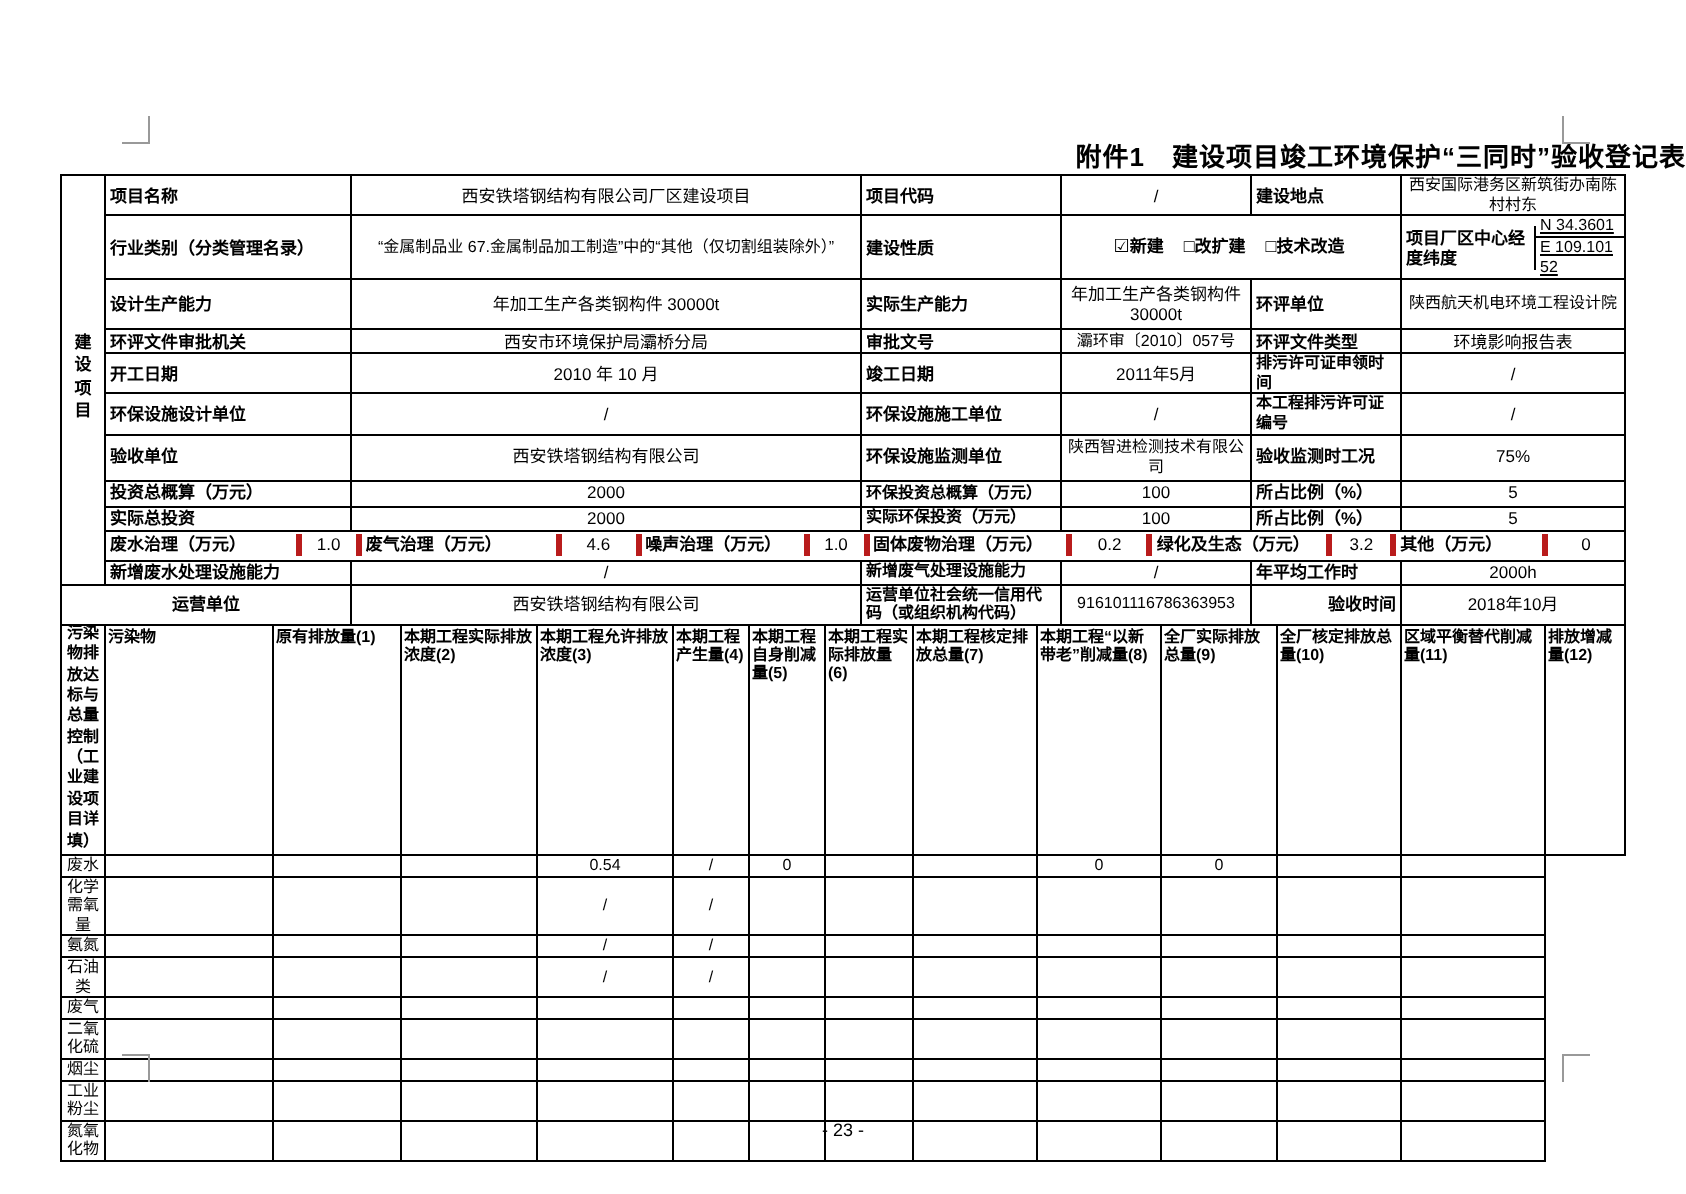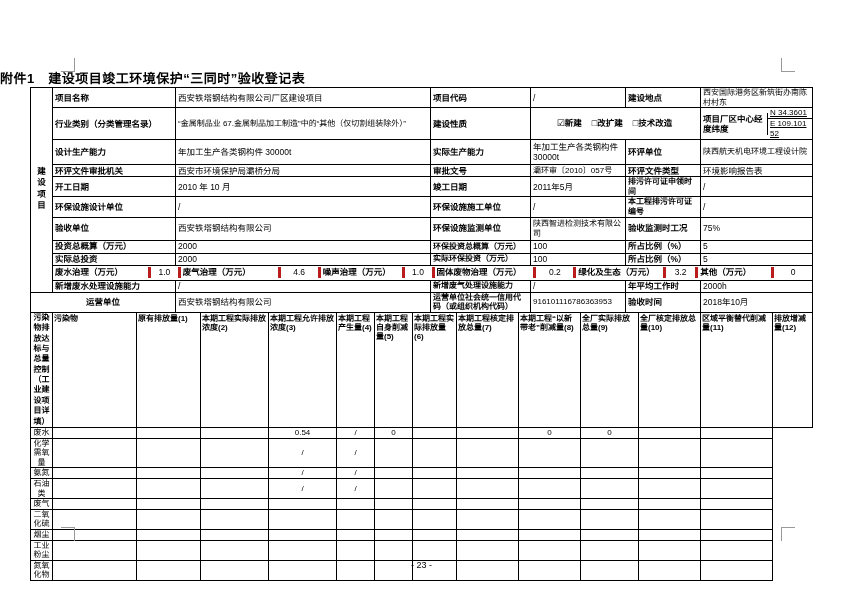--- a/index.html
+++ b/index.html
@@ -1,29 +1,29 @@
 <!DOCTYPE html>
 <html lang="zh-CN"><head>
 <meta charset="utf-8">
 <style>
   html,body{margin:0;padding:0;}
   body{
     width:843px;height:597px;background:#ffffff;position:relative;overflow:hidden;
     font-family:"Liberation Sans","DejaVu Sans",sans-serif;color:#000;
     -webkit-font-smoothing:antialiased;
   }
-  .title{ text-align:left;font-weight:bold;font-size:13px;padding-top:68px;letter-spacing:.5px;}
+  .title{ text-align:right;font-weight:bold;font-size:13px;padding-top:68px;letter-spacing:.5px;}
   .formwrap{ margin-left:30px;width:782px;}
   .signrow{ display:flex;font-weight:bold;font-size:10.5px;margin:7px 0 4px 50px;}
   .signrow .s2{ margin-left:93px;}
   .signrow .s3{ margin-left:176px;}
   table{ border-collapse:collapse;table-layout:fixed;width:782px;}
   td{ border:1px solid #000;font-size:8.5px;line-height:1.2;padding:0 2px;vertical-align:middle;word-break:break-all;}
   .lab{ font-weight:bold;text-align:left;}
-  .val{ text-align:left;}
+  .val{ text-align:center;}
   .sm8{ font-size:8px;}
   .side{ padding:0;font-family:Liberation Mono, monospace;}
   .vtext{ margin:0 auto;word-break:break-all;text-align:center;font-weight:bold;}
   .v1{ width:9px;font-size:8.5px;line-height:1.35;}
   .v2{ width:17px;font-size:8px;line-height:1.3;}
   
   .ckcell{ text-align:center;font-weight:bold;}
   .ck{ font-size:9px;}
   .ckcell span.opt{ margin-right:2px;}
   .ckcell .grp{ margin-left:8px;}
@@ -192,21 +192,21 @@
         <td class="lab sm8">新增废气处理设施能力</td>
         <td class="val">/</td>
         <td class="lab">年平均工作时</td>
         <td class="val">2000h</td>
       </tr>
       <tr class="h16">
         <td class="lab val" colspan="2" style="text-align:center">运营单位</td>
         <td class="val">西安铁塔钢结构有限公司</td>
         <td class="lab sm8">运营单位社会统一信用代码（或组织机构代码）</td>
         <td class="val sm8">916101116786363953</td>
-        <td class="lab" style="text-align:left">验收时间</td>
+        <td class="lab" style="text-align:right">验收时间</td>
         <td class="val">2018年10月</td>
       </tr>
     </tbody>
       </table>
 
     <table class="p">
       <colgroup>
         <col style="width:22px">
           <col style="width:84px">
           <col style="width:64px">

